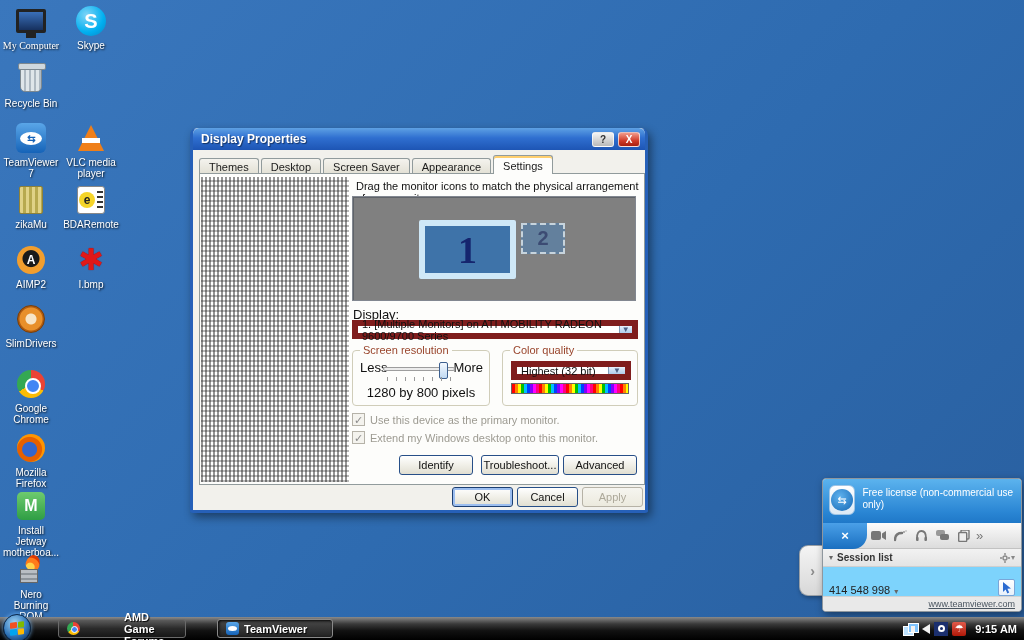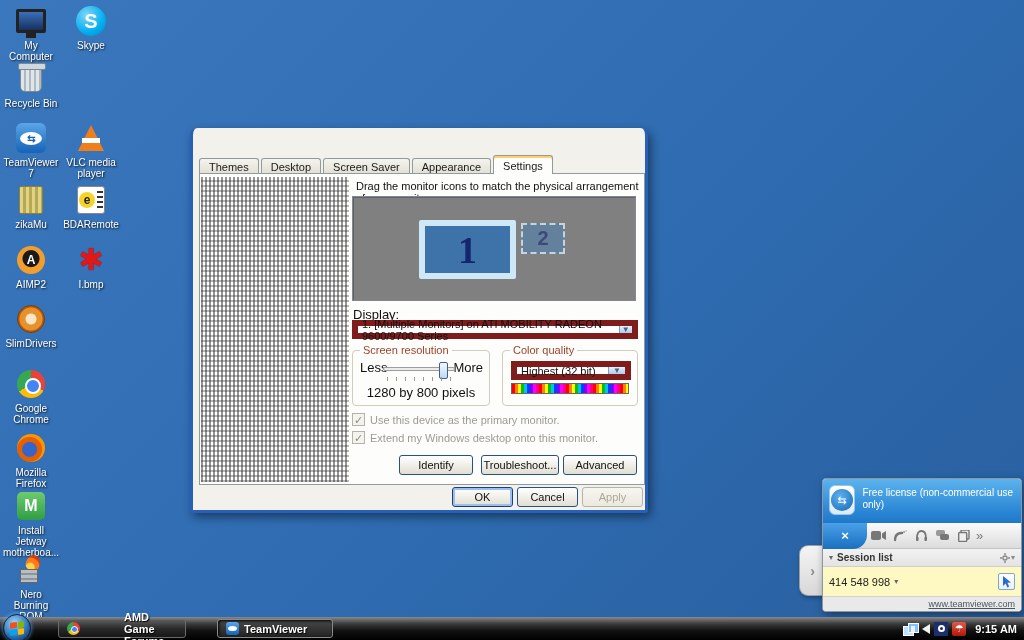--- a/index.html
+++ b/index.html
@@ -112,21 +112,21 @@
   #tvToolbar { height:26px; background:linear-gradient(#fbfbfb,#dcdcdc); border-bottom:1px solid #c2c2c2; display:flex; align-items:center; position:relative; }
   #tvCloseTab { width:44px; height:26px; background:linear-gradient(#4aa0e8,#1a6fc0); border-radius:0 0 14px 0;
     display:flex; align-items:center; justify-content:center; color:#fff; font-weight:bold; font-size:13px; }
   .tvtool { margin:0 4px; display:flex; align-items:center; color:#777; }
   #tvMore { font-size:13px; color:#777; margin-left:2px; }
   #tvSessionHdr { height:18px; background:linear-gradient(#f2f2f2,#e4e4e4); border-bottom:1px solid #cfcfcf;
     display:flex; align-items:center; padding:0 6px; gap:4px; }
   #tvSessionHdr .cap { font-size:10px; font-weight:bold; color:#333; }
   #tvSessionHdr .caret { font-size:8px; color:#666; }
   #tvGear { margin-left:auto; color:#888; font-size:8px; display:flex; align-items:center; gap:1px; }
-  #tvRow { height:29px; background:#fef9c3; display:flex; align-items:center; padding:0 6px; }
+  #tvRow { height:29px; background:#7dd3fc; display:flex; align-items:flex-end; padding:0 6px; }
   #tvRow .sid { font-size:11px; color:#222; }
   #tvRow .caret { font-size:8px; color:#666; margin-left:4px; }
   #tvConnect { margin-left:auto; width:17px; height:17px; border:1px solid #7aa6d8; border-radius:2px; background:linear-gradient(#ffffff,#e8f1fb);
     display:flex; align-items:center; justify-content:center; }
   #tvFooter { height:15px; background:#e9e9e9; border-top:1px solid #d2d2d2; display:flex; align-items:center; justify-content:flex-end; padding:0 6px; }
   #tvFooter a { font-size:9px; color:#4a5560; }
 
   
   #taskbar { position:absolute; left:0; top:617px; width:1024px; height:23px;
     background:linear-gradient(180deg,#8a8a8a 0%, #3a3a3a 30%, #111 60%, #000 100%); display:flex; align-items:center; }
@@ -156,21 +156,21 @@
   .tray-avira { width:14px; height:14px; background:linear-gradient(#e05a4a,#b01808); border-radius:2px; color:#fff; font-size:10px; line-height:14px; text-align:center; }
   #clock { color:#fff; font-size:11px; font-weight:bold; text-shadow:1px 1px 1px #000; margin-left:5px; margin-right:3px; }
 
   svg { display:block; }
 </style>
 </head>
 <body>
 
 <div id="screen">
 
-  <div class="dicon" style="left:2px;top:5px;">
+  <div class="dicon" style="left:2px;top:5px;font-family:Liberation Serif, serif;">
     <div class="ic">
         <div class="ic-monitor"></div>
       </div>
     <div class="lbl">My Computer</div>
   </div>
   <div class="dicon" style="left:62px;top:5px;">
     <div class="ic">
         <div class="ic-skype">S</div>
       </div>
     <div class="lbl">Skype</div>
@@ -250,20 +250,25 @@
     <div class="ic">
         <div class="ic-nero">
           <div class="flame"></div>
           <div class="box"></div>
         </div>
       </div>
     <div class="lbl">Nero Burning ROM Porta...</div>
   </div>
 
   <div id="dialog">
+    <div id="titlebar">
+      <span class="ttl">Display Properties</span>
+      <span class="cap-btn cap-help">?</span>
+      <span class="cap-btn cap-close">X</span>
+    </div>
 
     <div id="tabstrip">
       <span class="tab">Themes</span>
       <span class="tab">Desktop</span>
       <span class="tab">Screen Saver</span>
       <span class="tab">Appearance</span>
       <span class="tab active">Settings</span>
     </div>
 
     <div id="tabpanel">

